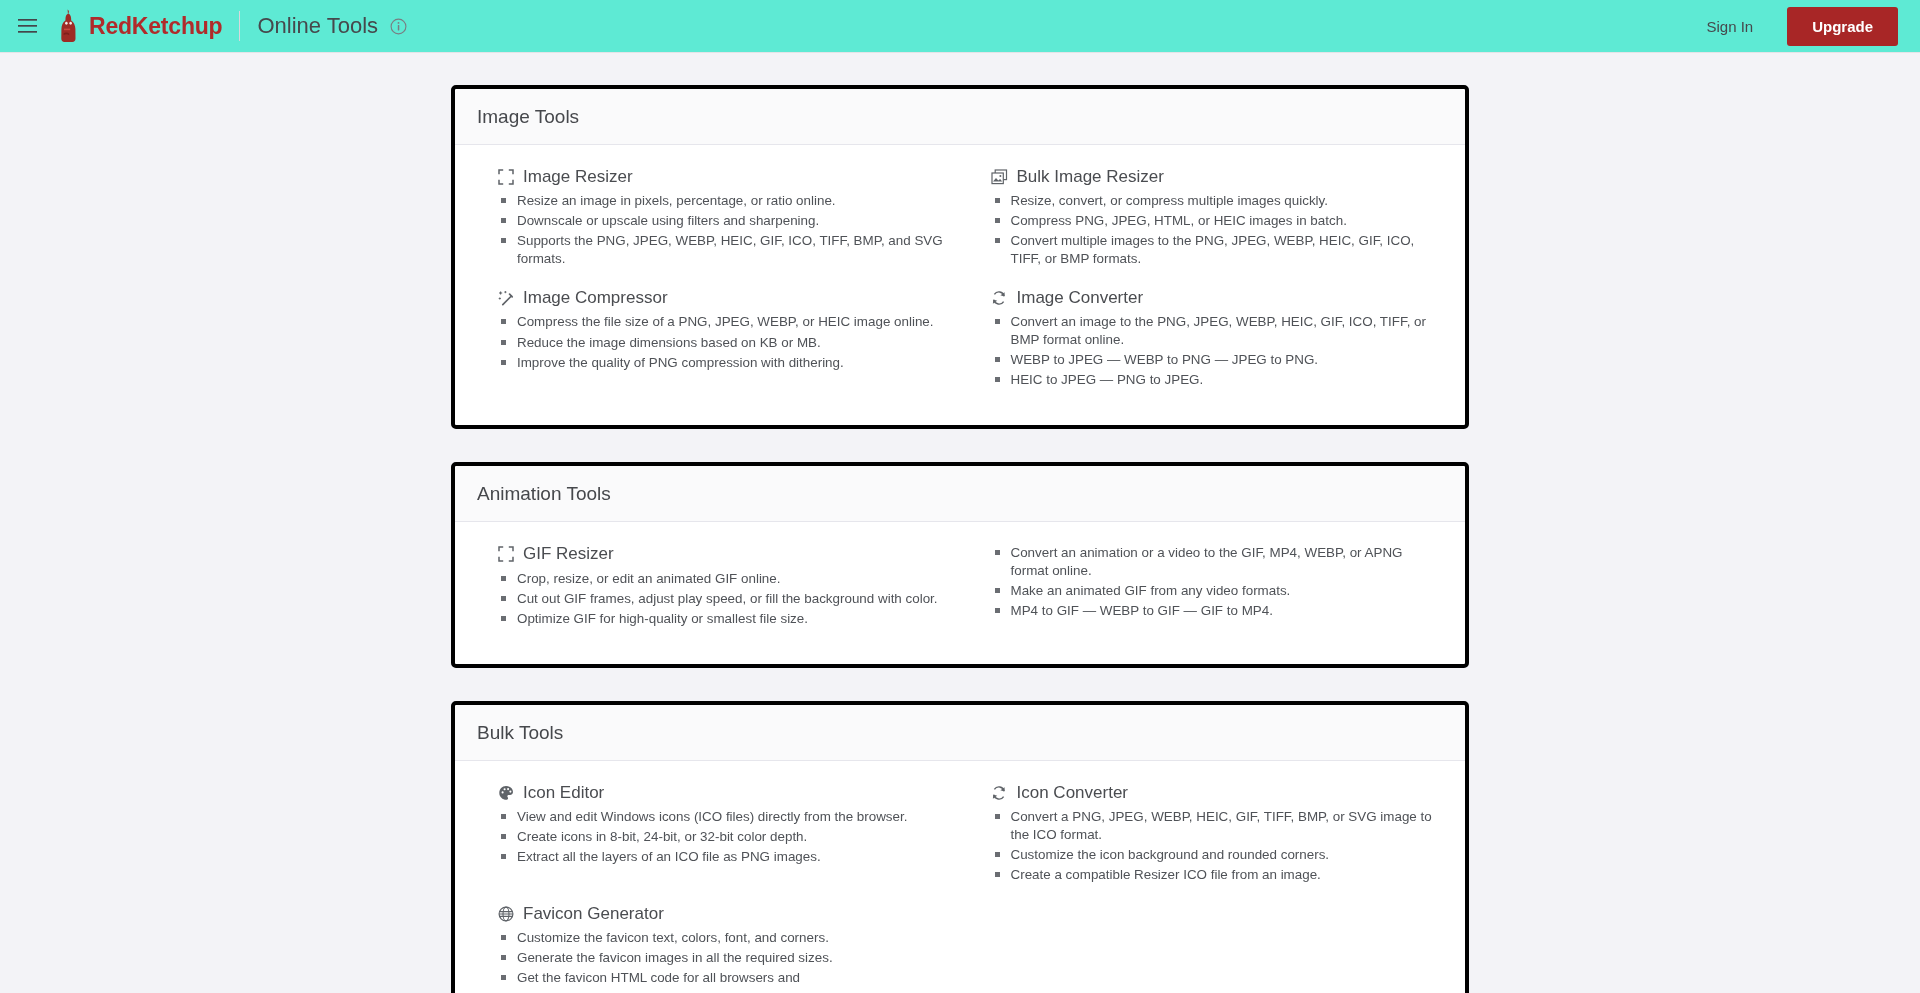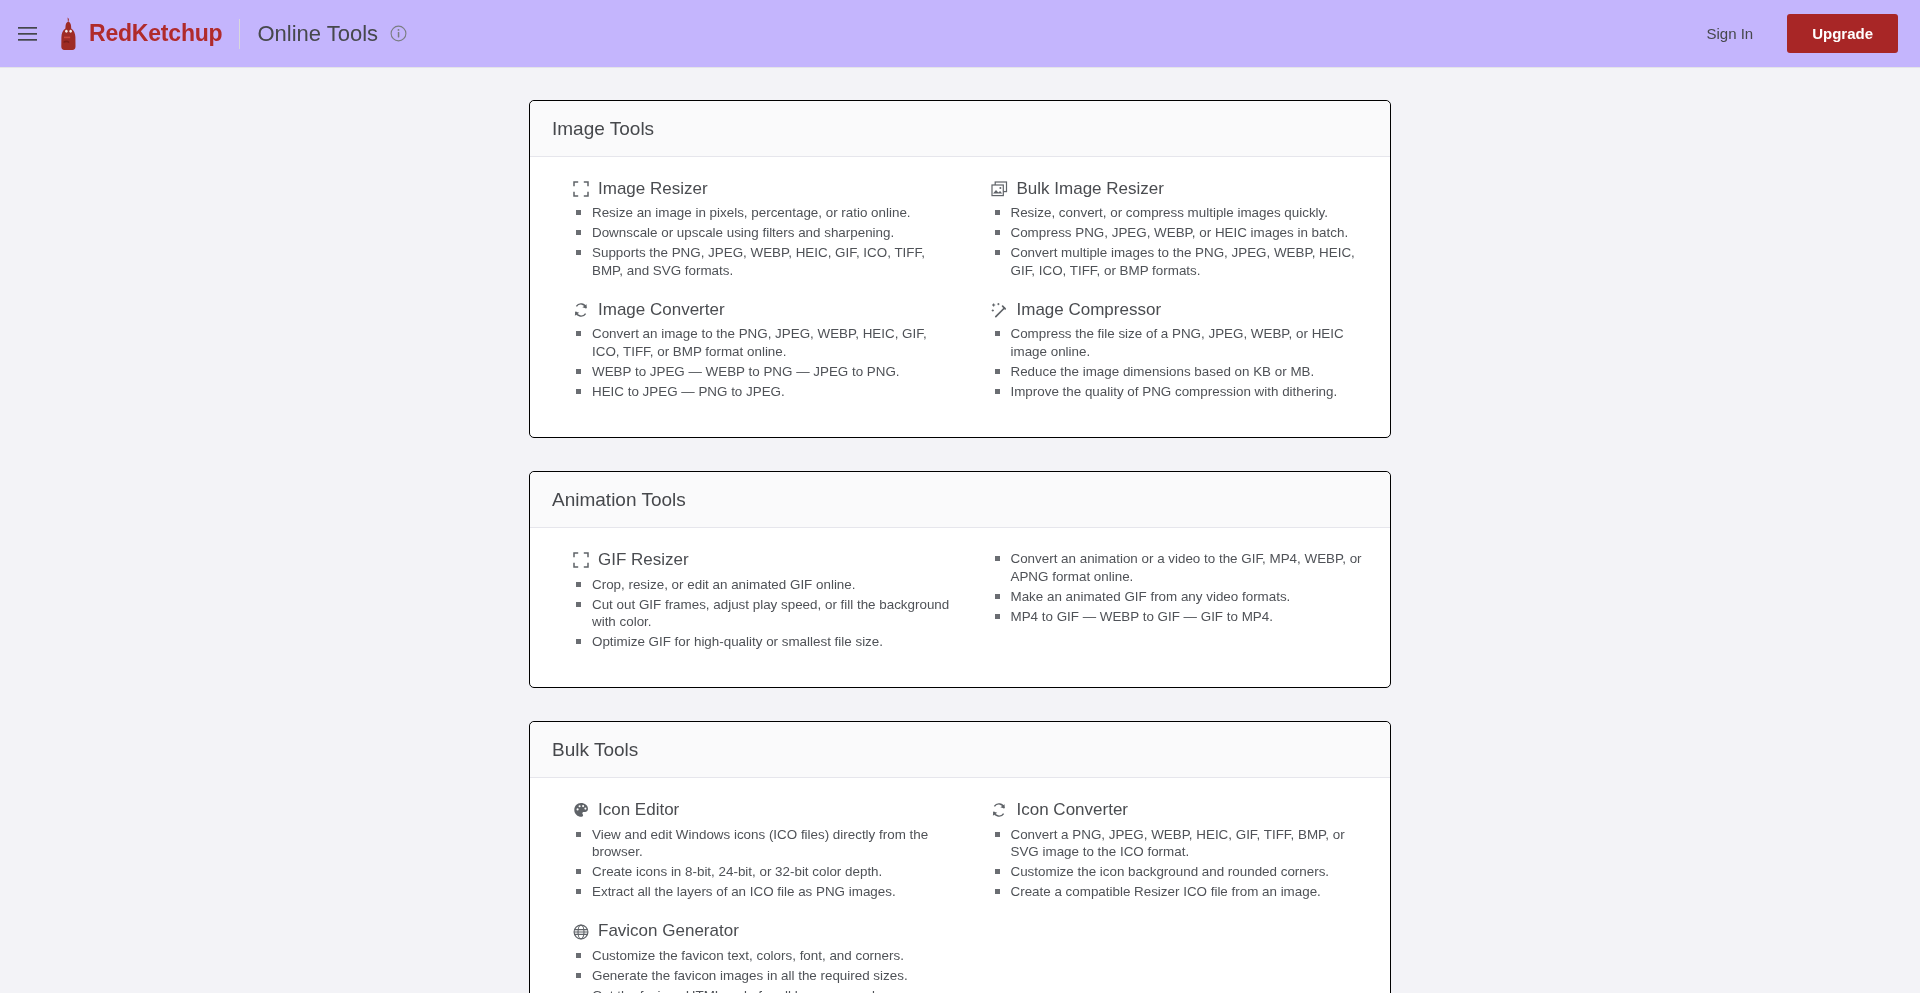--- a/index.html
+++ b/index.html
@@ -8,22 +8,22 @@
     width: 1920px; height: 993px;
     overflow: hidden;
     background: #f3f3f7;
     font-family: "Liberation Sans", sans-serif;
     color: #3c4043;
   }
 
   
   .topbar {
     position: relative;
-    height: 68px;
-    background: #c4b5fd;
+    height: 53px;
+    background: #5eead4;
     border-bottom: 1px solid #e4e4e8;
     display: flex;
     align-items: center;
     padding: 0 22px 0 0;
   }
   .hamburger {
     width: 54px; height: 53px;
     display: flex; align-items: center; justify-content: center;
     cursor: pointer;
   }
@@ -75,23 +75,23 @@
   }
 
   
   .content {
     padding-top: 32px;
     display: flex;
     flex-direction: column;
     align-items: center;
   }
   .card {
-    width: 862px;
+    width: 1018px;
     background: #ffffff;
-    border: 1px solid #000000;
+    border: 4px solid #000000;
     border-radius: 5px;
     margin-bottom: 33px;
   }
   .card-header {
     background: #fafafb;
     border-bottom: 1px solid #e6e6ec;
     border-radius: 5px 5px 0 0;
     padding: 17px 22px 16px 22px;
   }
   .card-header-title {
@@ -215,40 +215,22 @@
         <rect x="4.2" y="1" width="11.3" height="9.6" fill="none" stroke="#5f6368" stroke-width="1.2"></rect>
         <rect x="1" y="4" width="11.3" height="10.6" fill="#fff" stroke="#5f6368" stroke-width="1.2"></rect>
         <circle cx="9.4" cy="7" r="1" fill="#5f6368"></circle>
         <path d="M2 12.6l3-3.6 2.3 2.6 1.8-1.7 2.1 2.7z" fill="#5f6368"></path>
               </svg>
             </span>
             <span class="tool-name">Bulk Image Resizer</span>
           </div>
           <ul class="tool-list">
             <li>Resize, convert, or compress multiple images quickly.</li>
-            <li>Compress PNG, JPEG, WEBP, or HEIC images in batch.</li>
+            <li>Compress PNG, JPEG, HTML, or HEIC images in batch.</li>
             <li>Convert multiple images to the PNG, JPEG, WEBP, HEIC, GIF, ICO, TIFF, or BMP formats.</li>
-          </ul>
-        </div>
-        <div class="tool">
-          <div class="tool-head">
-            <span class="tool-icon">
-              <svg width="16" height="16" viewBox="0 0 16 16">
-        <path d="M13.2 6.1A5.4 5.4 0 0 0 3.4 4.4" fill="none" stroke="#5f6368" stroke-width="1.4"></path>
-        <path d="M2.8 9.9a5.4 5.4 0 0 0 9.8 1.7" fill="none" stroke="#5f6368" stroke-width="1.4"></path>
-        <path d="M13.7 2.2l-.4 4.2-3.9-1.1z" fill="#5f6368"></path>
-        <path d="M1.9 13.8l.4-4.2 3.9 1.1z" fill="#5f6368"></path>
-              </svg>
-            </span>
-            <span class="tool-name">Image Converter</span>
-          </div>
-          <ul class="tool-list">
-            <li>Convert an image to the PNG, JPEG, WEBP, HEIC, GIF, ICO, TIFF, or BMP format online.</li>
-            <li>WEBP to JPEG — WEBP to PNG — JPEG to PNG.</li>
-            <li>HEIC to JPEG — PNG to JPEG.</li>
           </ul>
         </div>
         <div class="tool">
           <div class="tool-head">
             <span class="tool-icon">
               <svg width="16" height="16" viewBox="0 0 16 16">
         <path d="M4.8 14.6L13.4 6" stroke="#5f6368" stroke-width="1.7" stroke-linecap="round"></path>
         <path d="M11.6 4.2l2.6 2.6" stroke="#5f6368" stroke-width="1.7" stroke-linecap="round"></path>
         <path d="M2.6 1.4v3.2M1 3h3.2" stroke="#5f6368" stroke-width="1.1"></path>
         <path d="M7.4 1v2.2M6.3 2.1h2.2" stroke="#5f6368" stroke-width="0.9"></path>
@@ -256,20 +238,38 @@
               </svg>
             </span>
             <span class="tool-name">Image Compressor</span>
           </div>
           <ul class="tool-list">
             <li>Compress the file size of a PNG, JPEG, WEBP, or HEIC image online.</li>
             <li>Reduce the image dimensions based on KB or MB.</li>
             <li>Improve the quality of PNG compression with dithering.</li>
           </ul>
         </div>
+        <div class="tool">
+          <div class="tool-head">
+            <span class="tool-icon">
+              <svg width="16" height="16" viewBox="0 0 16 16">
+        <path d="M13.2 6.1A5.4 5.4 0 0 0 3.4 4.4" fill="none" stroke="#5f6368" stroke-width="1.4"></path>
+        <path d="M2.8 9.9a5.4 5.4 0 0 0 9.8 1.7" fill="none" stroke="#5f6368" stroke-width="1.4"></path>
+        <path d="M13.7 2.2l-.4 4.2-3.9-1.1z" fill="#5f6368"></path>
+        <path d="M1.9 13.8l.4-4.2 3.9 1.1z" fill="#5f6368"></path>
+              </svg>
+            </span>
+            <span class="tool-name">Image Converter</span>
+          </div>
+          <ul class="tool-list">
+            <li>Convert an image to the PNG, JPEG, WEBP, HEIC, GIF, ICO, TIFF, or BMP format online.</li>
+            <li>WEBP to JPEG — WEBP to PNG — JPEG to PNG.</li>
+            <li>HEIC to JPEG — PNG to JPEG.</li>
+          </ul>
+        </div>
       </div>
     </div>
     <div class="card">
       <div class="card-header"><span class="card-header-title">Animation Tools</span></div>
       <div class="card-body">
         <div class="tool">
           <div class="tool-head">
             <span class="tool-icon">
               <svg width="16" height="16" viewBox="0 0 16 16">
         <path d="M1 5.2V1h4.2" fill="none" stroke="#5f6368" stroke-width="1.5"></path>

